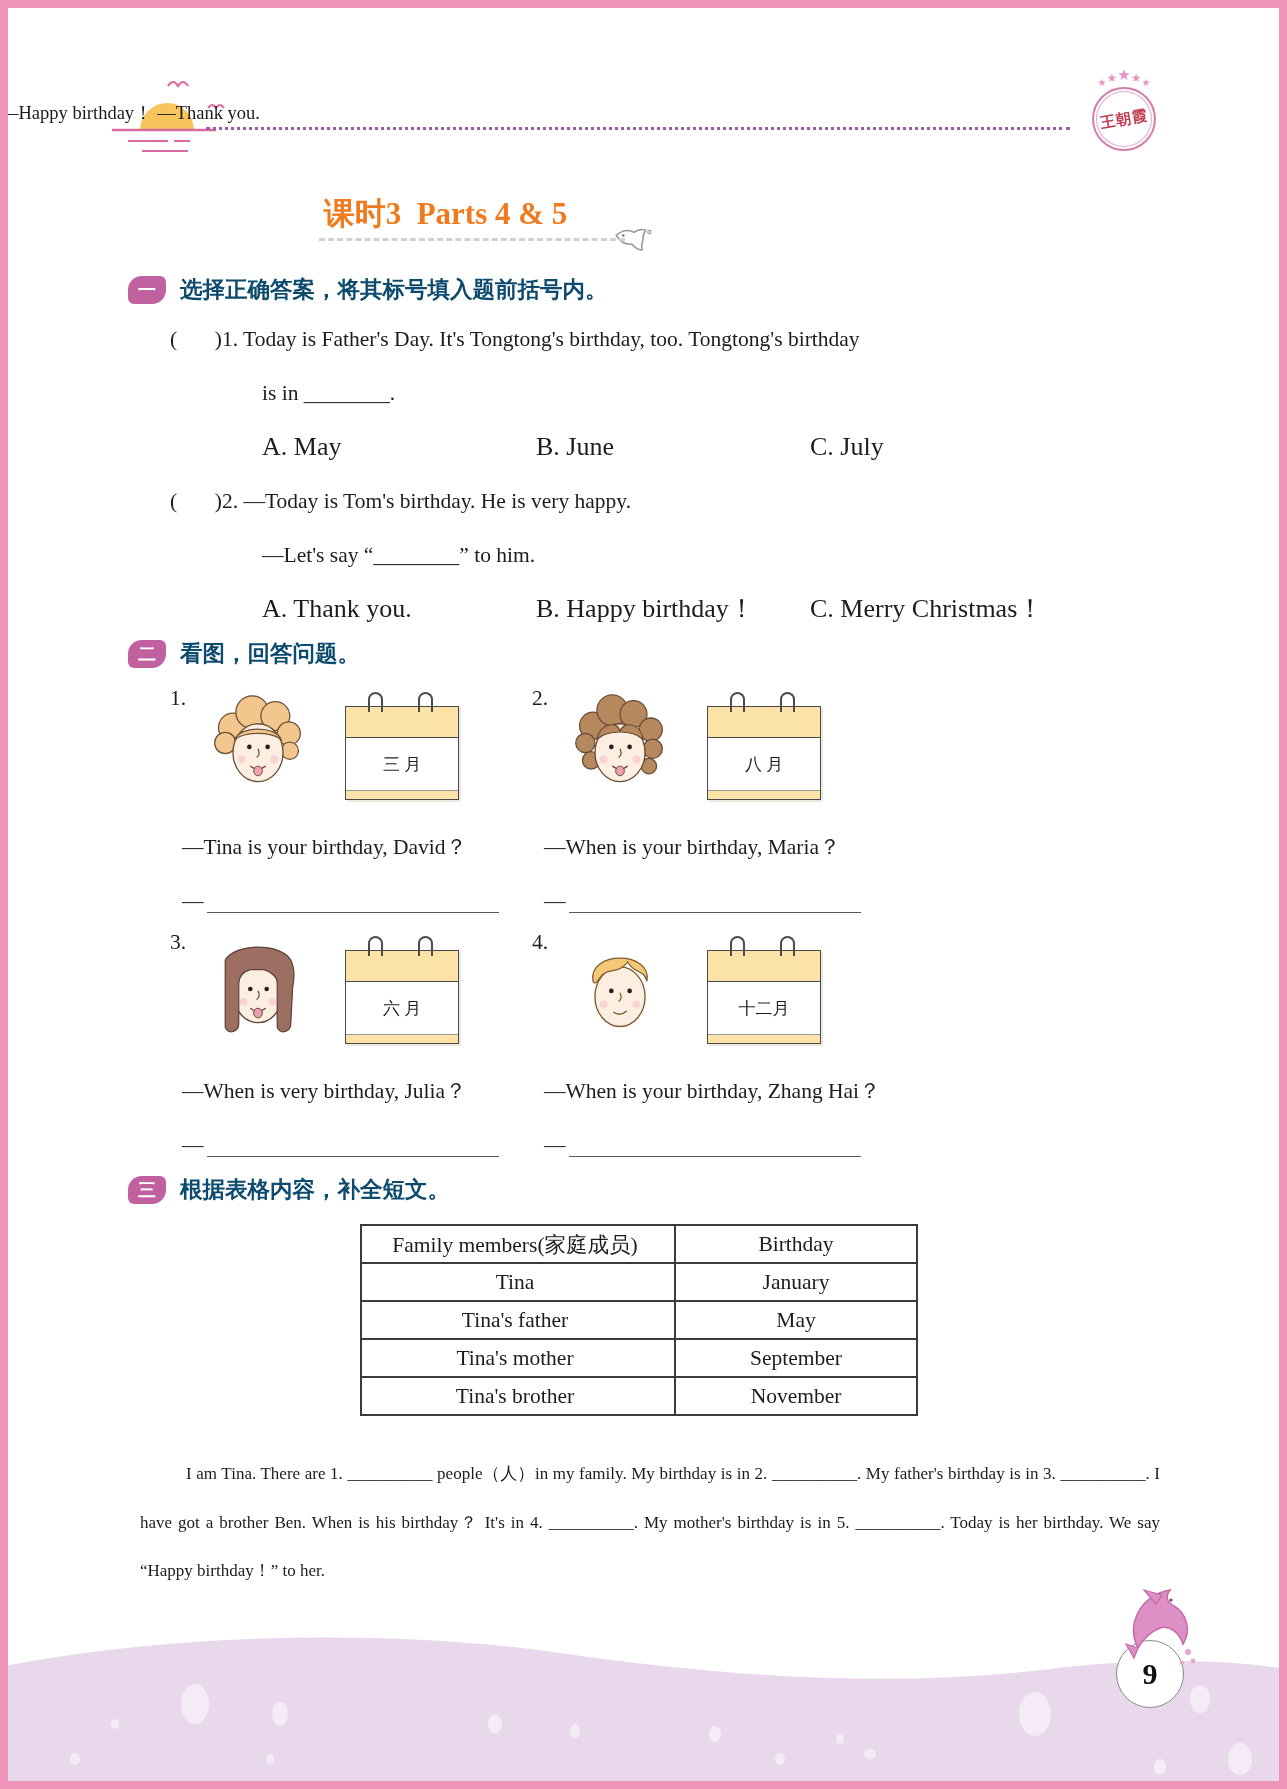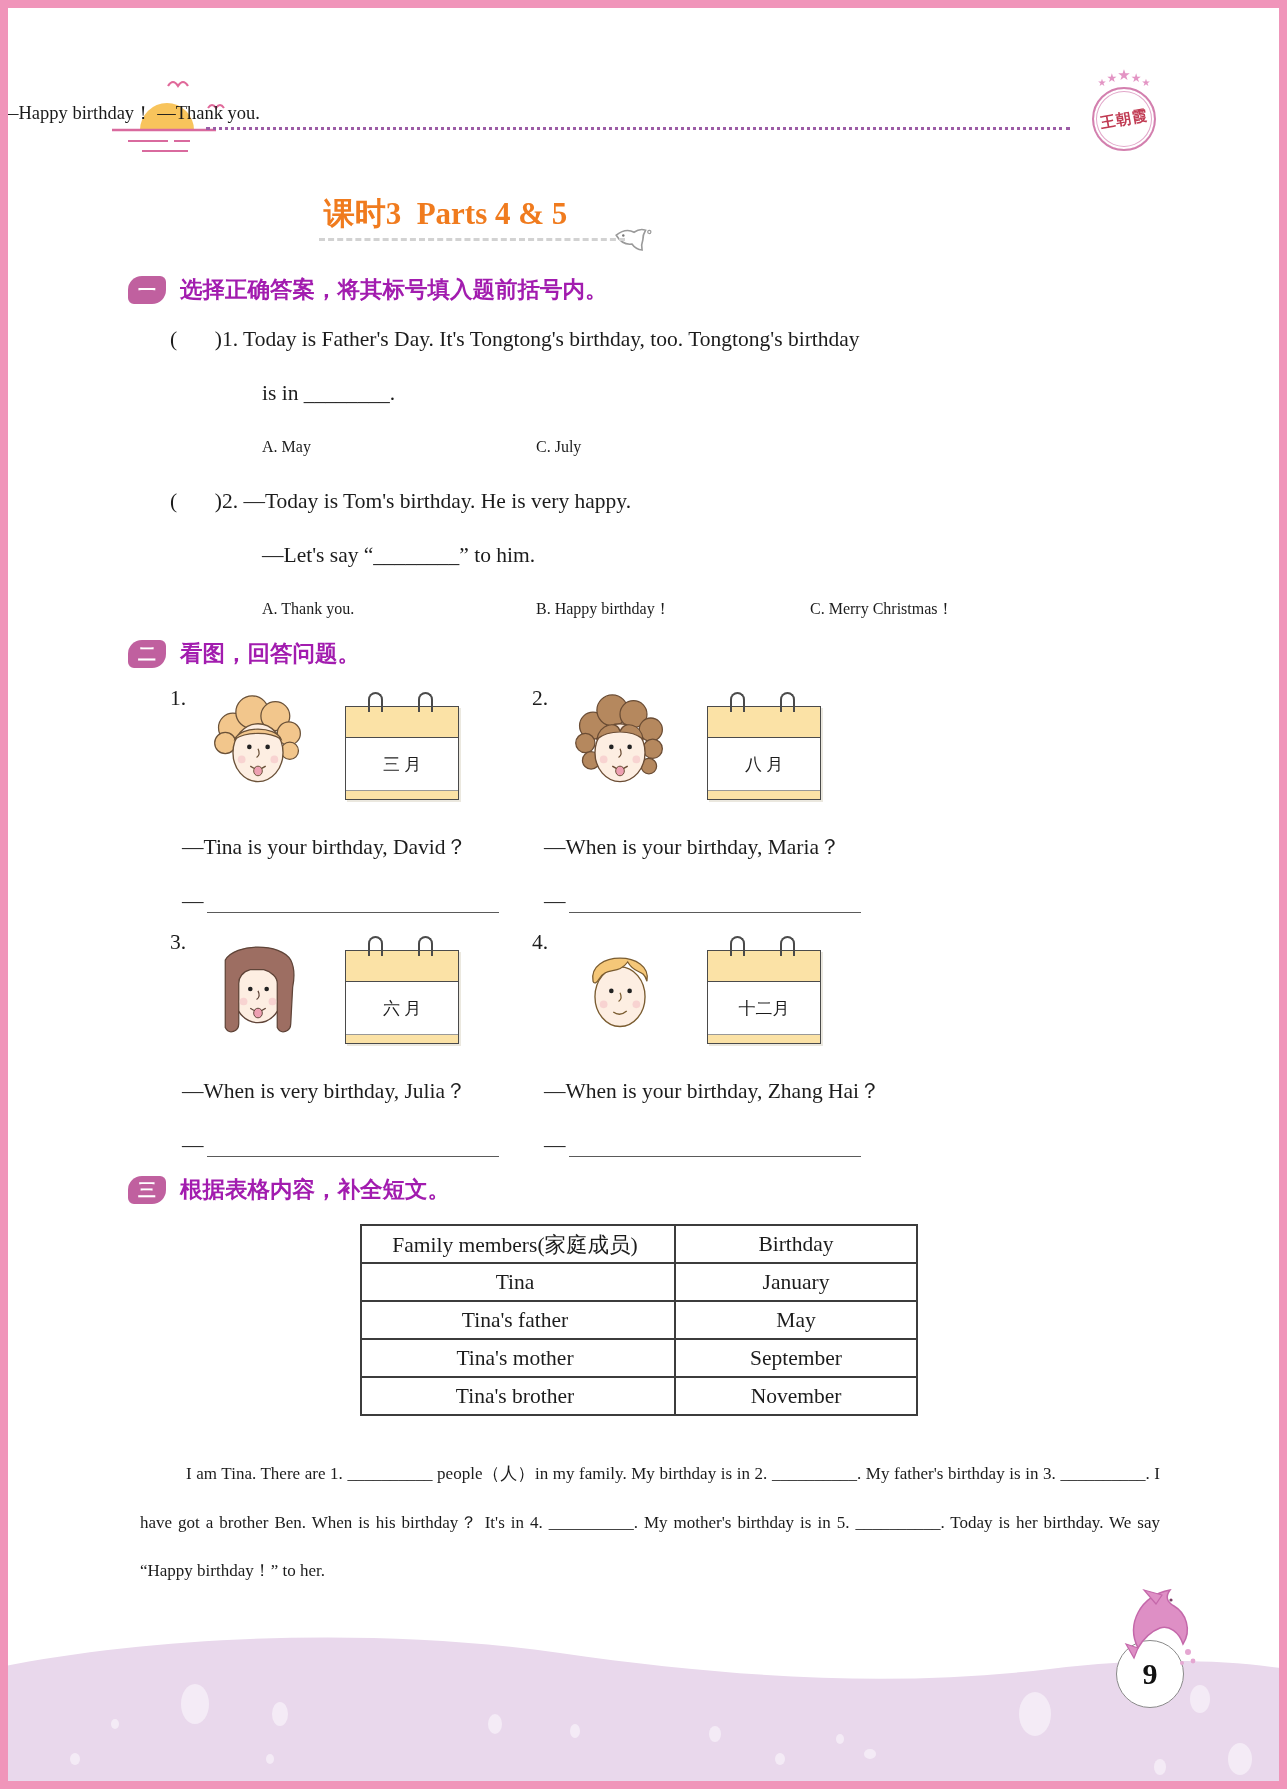--- a/index.html
+++ b/index.html
@@ -30,28 +30,28 @@
               font-weight:bold;white-space:pre-wrap;}
   .fish{position:absolute;right:-52px;bottom:-10px;width:38px;height:26px;transform:rotate(10deg);}
   .title-dash{width:306px;margin:6px auto 0;border-top:3.5px dashed #d2d2d2;transform:translateX(26px);}
 
   
   .section{position:absolute;left:128px;width:1032px;}
   .sec-head{display:flex;align-items:center;gap:14px;}
   .badge{flex:0 0 auto;width:38px;height:28px;border-radius:14px 6px 14px 6px;background:#c0609f;
          color:#fff;display:flex;align-items:center;justify-content:center;
          font:bold 18px/1 "Liberation Sans",sans-serif;}
-  .sec-title{font:bold 22.5px/28px "Liberation Sans",sans-serif;color:#a21caf;}
+  .sec-title{font:bold 22.5px/28px "Liberation Sans",sans-serif;color:#0c4a6e;}
 
   #sec1{top:276px;}
   .qlines{margin-top:8px;}
   .qline{font-size:21.5px;line-height:54px;white-space:pre-wrap;}
   .indent1{padding-left:42px;}
   .indent2{padding-left:134px;}
-  .opts{display:flex;font-size:16px;line-height:54px;padding-left:134px;white-space:pre-wrap;}
+  .opts{display:flex;font-size:26px;line-height:54px;padding-left:134px;white-space:pre-wrap;}
   .opts .o1,.opts .o2{width:274px;}
 
   #sec2{top:640px;}
   .grid2{display:grid;grid-template-columns:362px auto;margin:16px 0 0 42px;}
   .item{margin-bottom:12px;}
   .item-top{display:flex;align-items:flex-start;height:142px;}
   .item-num{font-size:21.5px;width:36px;padding-top:2px;}
   .face{width:104px;height:120px;flex:0 0 auto;}
   .calendar{position:relative;width:112px;flex:0 0 auto;background:#fff;border:1.6px solid #4a4a4a;
             margin-left:35px;margin-top:22px;box-shadow:2px 2px 0 rgba(120,100,40,.15);}
@@ -126,20 +126,21 @@
   <section id="sec1" class="section">
     <div class="sec-head">
       <span class="badge">一</span>
       <span class="sec-title">选择正确答案，将其标号填入题前括号内。</span>
     </div>
     <div class="qlines">
       <div class="qline indent1">(       )1. Today is Father's Day. It's Tongtong's birthday, too. Tongtong's birthday</div>
       <div class="qline indent2">is in ________.</div>
       <div class="opts">
         <span class="o1">A. May</span>
+        <span class="o2">B. June</span>
         <span class="o3">C. July</span>
       </div>
       <div class="qline indent1">(       )2. —Today is Tom's birthday. He is very happy.</div>
       <div class="qline indent2">—Let's say “________” to him.</div>
       <div class="opts">
         <span class="o1">A. Thank you.</span>
         <span class="o2">B. Happy birthday！</span>
         <span class="o3">C. Merry Christmas！</span>
       </div>
     </div>

